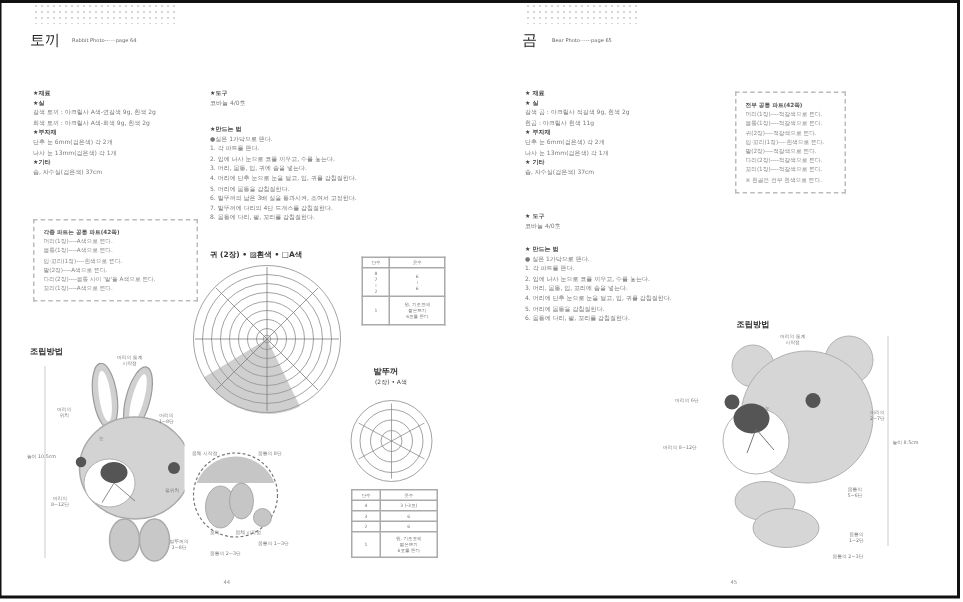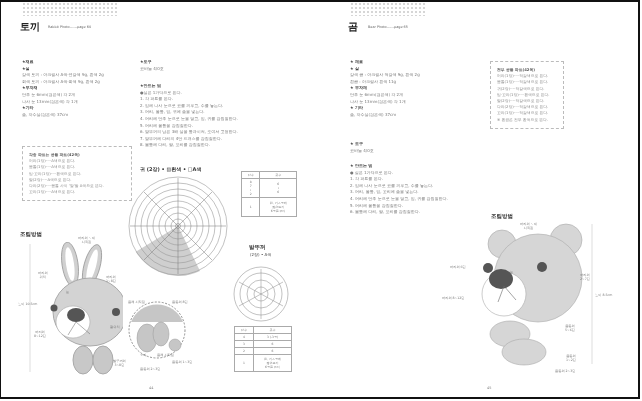--- a/index.html
+++ b/index.html
@@ -1,19 +1,19 @@
 <!DOCTYPE html>
 <html><head>
 <meta charset="utf-8">
 <style>
   html,body{margin:0;padding:0;background:#fff;}
   body{width:642px;height:401px;position:relative;overflow:hidden;font-family:"DejaVu Sans",sans-serif;color:#555;}
   .frame{position:absolute;left:0;top:0;width:640px;height:399px;border:1px solid #111;border-top:2px solid #111;border-right:2px solid #111;border-bottom:2px solid #111;box-sizing:border-box;}
   .dots{position:absolute;height:14px;background-image:radial-gradient(#d6d6d6 0.8px,transparent 1px);background-size:4px 4px;}
-  .title{position:absolute;font-weight:bold;font-size:10px;color:#222;}
+  .title{position:absolute;font-weight:normal;font-size:10px;color:#222;}
   .subtitle{position:absolute;font-size:3.4px;color:#666;}
   .txt{position:absolute;font-size:4px;line-height:6.6px;color:#777;white-space:nowrap;}
   .txt .h{color:#444;font-weight:bold;}
   .box{position:absolute;border:1px dashed #bbb;padding:5px 6px;font-size:3.8px;line-height:6.2px;color:#888;white-space:nowrap;}
   .box .h{color:#555;font-weight:bold;}
   .sec{position:absolute;font-size:6px;font-weight:bold;color:#333;}
   .lbl{position:absolute;font-size:3.2px;line-height:4.2px;color:#777;text-align:center;white-space:nowrap;}
   table.t{position:absolute;border-collapse:collapse;font-size:3px;color:#777;}
   table.t td{border:1px solid #aaa;text-align:center;padding:1px 2px;line-height:4px;}
   .pnum{position:absolute;font-size:3.5px;color:#888;}

